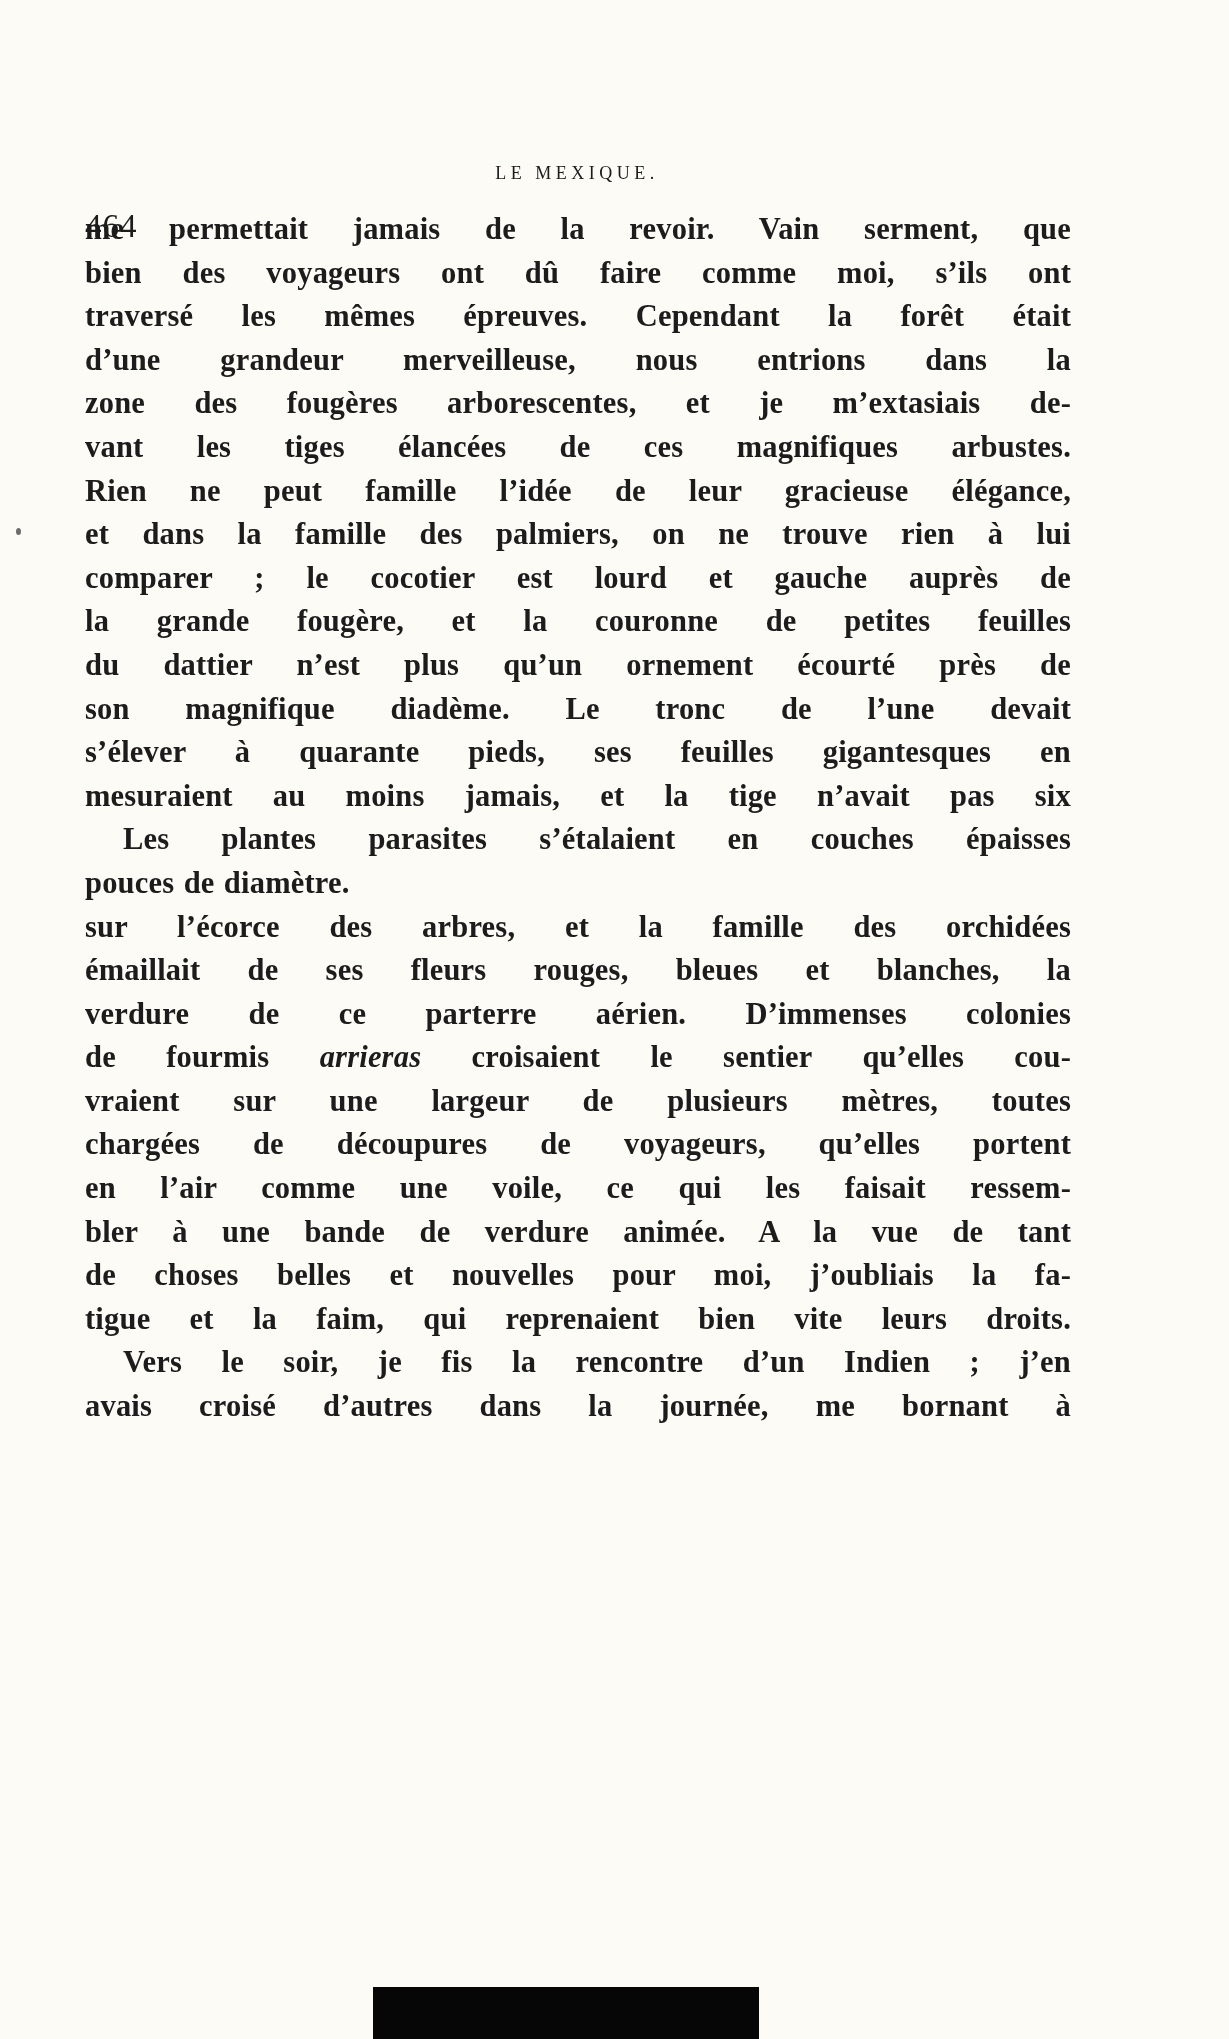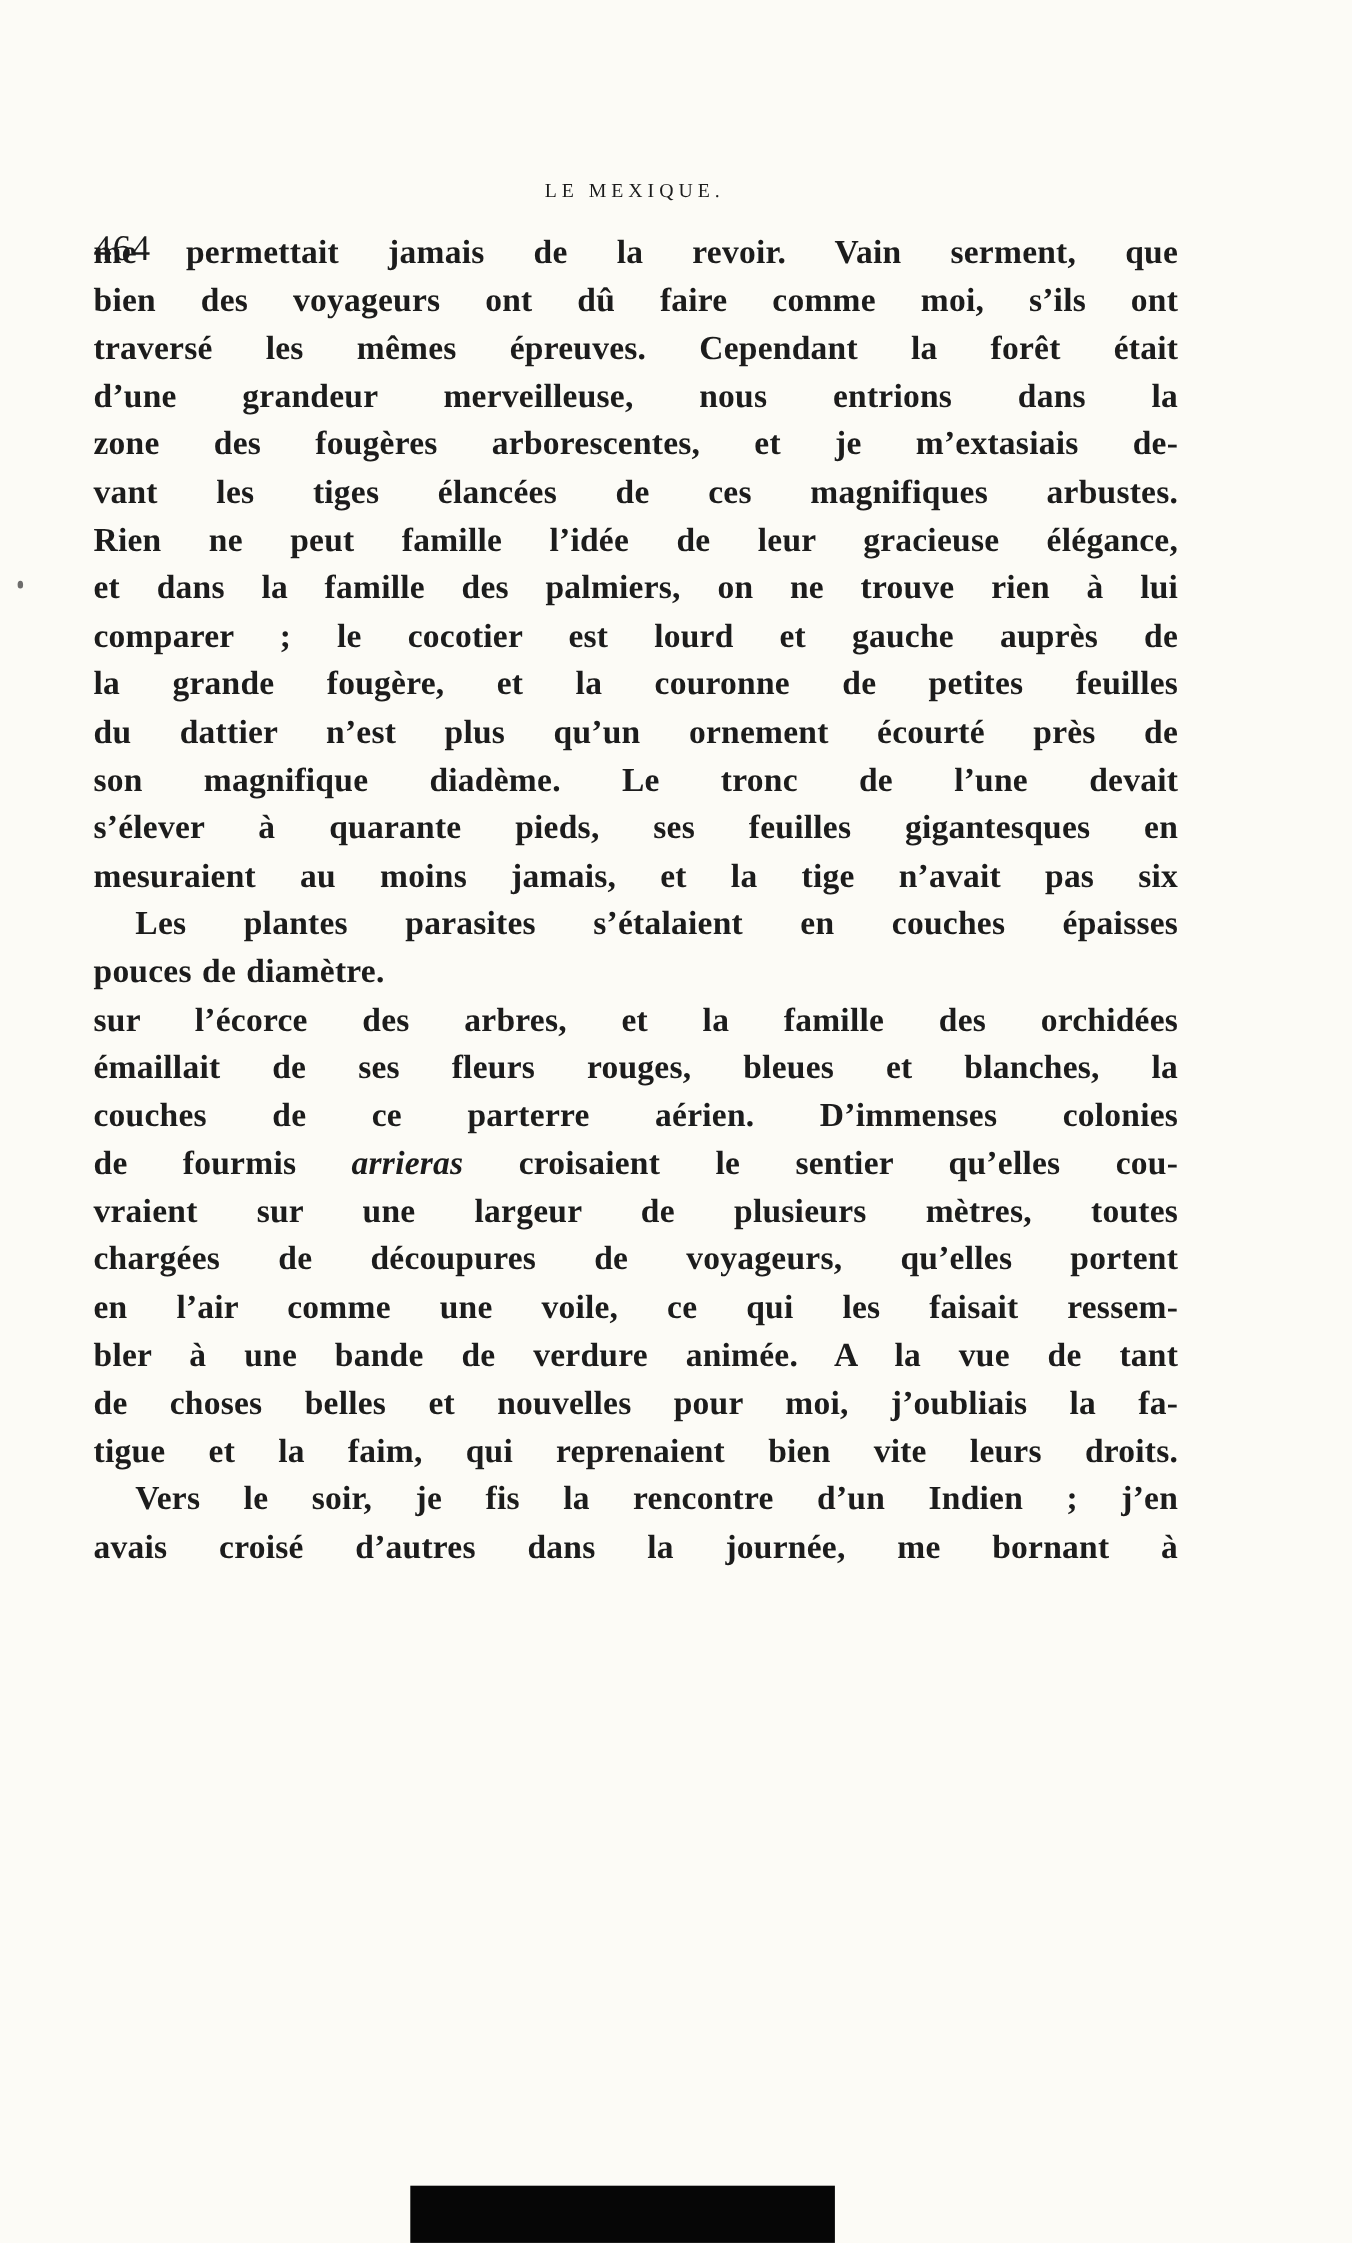--- a/index.html
+++ b/index.html
@@ -104,21 +104,21 @@
       <div class="line">comparer ; le cocotier est lourd et gauche auprès de</div>
       <div class="line">la grande fougère, et la couronne de petites feuilles</div>
       <div class="line">du dattier n’est plus qu’un ornement écourté près de</div>
       <div class="line">son magnifique diadème. Le tronc de l’une devait</div>
       <div class="line">s’élever à quarante pieds, ses feuilles gigantesques en</div>
       <div class="line">mesuraient au moins jamais, et la tige n’avait pas six</div>
       <div class="line indent">Les plantes parasites s’étalaient en couches épaisses</div>
       <div class="line no-justify">pouces de diamètre.</div>
       <div class="line">sur l’écorce des arbres, et la famille des orchidées</div>
       <div class="line">émaillait de ses fleurs rouges, bleues et blanches, la</div>
-      <div class="line">couches de ce parterre aérien. D’immenses colonies</div>
+      <div class="line">verdure de ce parterre aérien. D’immenses colonies</div>
       <div class="line">de fourmis <i>arrieras</i> croisaient le sentier qu’elles cou-</div>
       <div class="line">vraient sur une largeur de plusieurs mètres, toutes</div>
       <div class="line">chargées de découpures de voyageurs, qu’elles portent</div>
       <div class="line">en l’air comme une voile, ce qui les faisait ressem-</div>
       <div class="line">bler à une bande de verdure animée. A la vue de tant</div>
       <div class="line">de choses belles et nouvelles pour moi, j’oubliais la fa-</div>
       <div class="line">tigue et la faim, qui reprenaient bien vite leurs droits.</div>
       <div class="line indent">Vers le soir, je fis la rencontre d’un Indien ; j’en</div>
       <div class="line">avais croisé d’autres dans la journée, me bornant à</div>
     </div>

